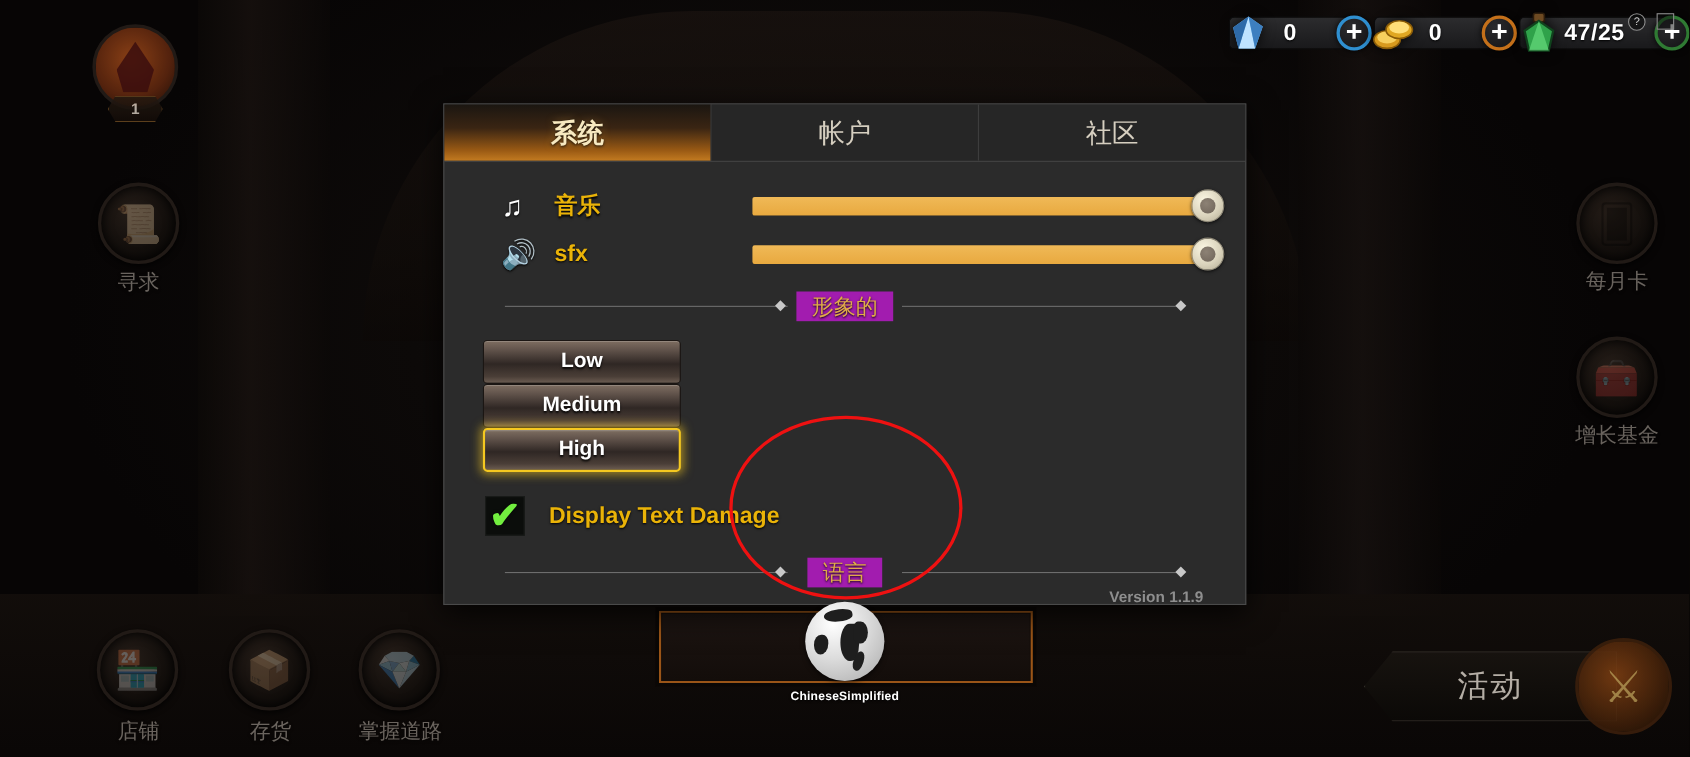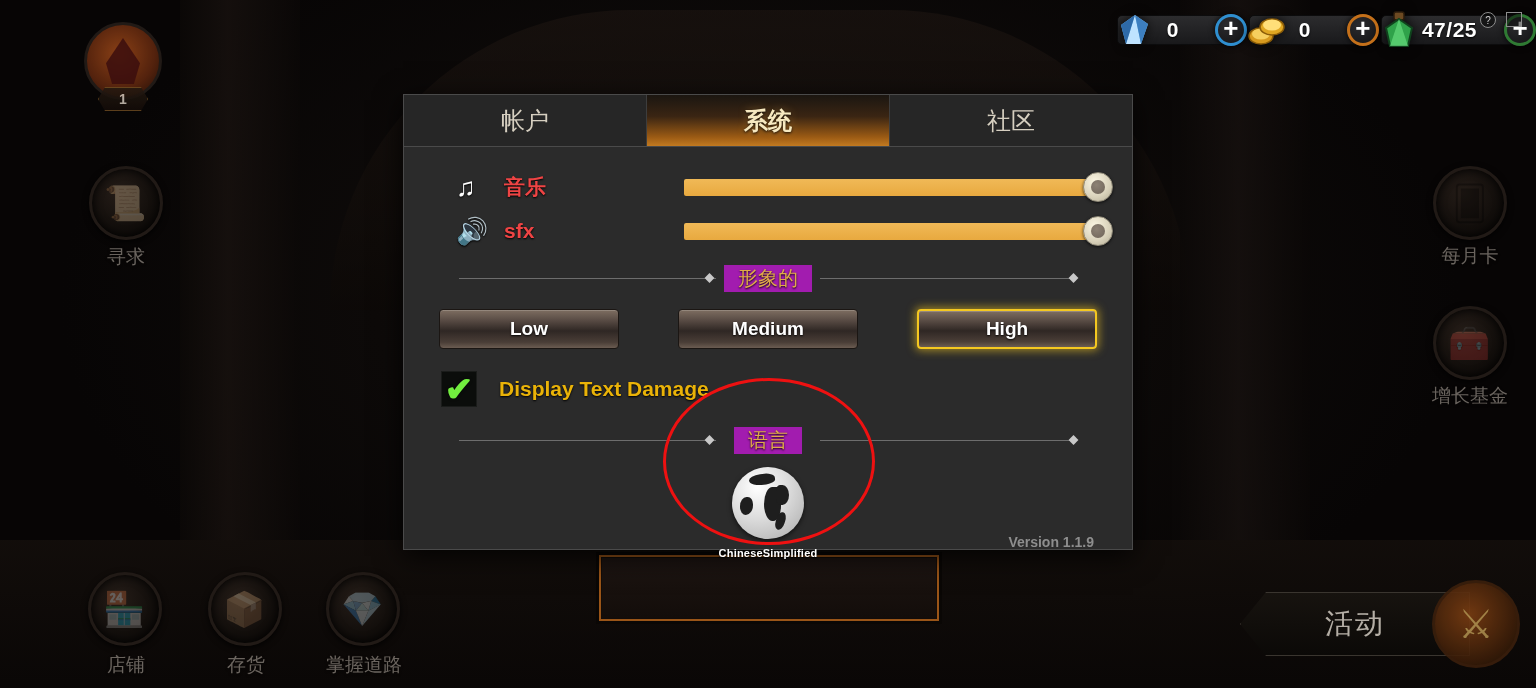--- a/index.html
+++ b/index.html
@@ -139,21 +139,21 @@
     background: linear-gradient(180deg,#1b1611 0%, #3a2513 42%, #9a5a14 82%, #c27a20 100%);
     color: #f7e9c0;
     text-shadow: 0 1px 3px rgba(0,0,0,.9), 0 0 8px rgba(255,190,80,.35);
     font-weight: bold;
   }
   #panel { position: relative; height: 403px; padding: 0; }
 
   .slider-row { display: flex; align-items: center; height: 44px; padding-left: 52px; }
   .slider-row .s-icon { width: 48px; color: #fff; font-size: 26px; text-align:left;
     text-shadow: 0 1px 2px #000; }
-  .slider-row .s-label { width: 180px; color: #ef4444; font-size: 21px; font-weight: bold;
+  .slider-row .s-label { width: 180px; color: #eab308; font-size: 21px; font-weight: bold;
     text-shadow: 0 1px 2px #000; }
   .slider { position: relative; width: 414px; height: 17px; background: #1d1d1d;
     border-radius: 2px; }
   .slider .fill { position:absolute; left:0; top:0; height: 100%;
     background: linear-gradient(180deg,#f0b957,#e8a93f);
     border-radius: 2px; }
   .slider .knob { position: absolute; top: -7px; width: 30px; height: 30px; border-radius: 50%;
     background: radial-gradient(circle at 38% 32%, #fbf6e2, #d9d2bb 58%, #b3ac95 100%);
     border: 1px solid #8e8877;
     box-shadow: 0 1px 3px rgba(0,0,0,.7);
@@ -167,21 +167,21 @@
   .divider .line.l { left: 0; right: calc(50% + 52px); }
   .divider .line.r { right: 0; left: calc(50% + 52px); }
   .divider .dot { position:absolute; top: 50%; width: 7px; height: 7px;
     background: #c8c8c8; transform: translateY(-50%) rotate(45deg); }
   .divider .dot.dl { left: calc(50% - 62px); }
   .divider .dot.dr { right: 0; }
   .divider .dtext { position: relative; color: #e0aa4a; font-size: 20px;
     padding: 0 14px; background: #a21caf; text-shadow: 0 1px 2px #000; }
 
   #quality-row { display: flex; gap: 0; justify-content: space-between;
-    padding: 16px 35px 0 35px; }
+    padding: 16px 35px 0 35px; flex-direction: column; }
   .qbtn { width: 180px; height: 40px; display:flex; align-items:center; justify-content:center;
     color: #fff; font-size: 19px; font-weight: bold; cursor:pointer;
     text-shadow: 0 1px 2px rgba(0,0,0,.9);
     background: linear-gradient(180deg,#7e6e61 0%,#60524a 22%,#2f2724 55%,#4a3e37 85%,#6b5c51 100%);
     border: 1px solid #1b1613; border-radius: 4px;
     box-shadow: inset 0 1px 0 rgba(255,255,255,.18); }
   .qbtn.selected { border: 2px solid #f5c820;
     box-shadow: 0 0 9px 2px rgba(245,200,32,.55), inset 0 1px 0 rgba(255,255,255,.2); }
 
   #checkbox-row { display:flex; align-items:center; gap: 22px; padding: 22px 0 0 37px; }
@@ -318,22 +318,22 @@
         </div>
       <div class="hud-mini">?</div>
       <div class="hud-mini2"></div>
     </div>
 
   </div>
 
   <div id="dialog">
 
     <div id="tabs">
+      <div class="tab active">系统</div>
       <div class="tab">帐户</div>
-      <div class="tab active">系统</div>
       <div class="tab">社区</div>
     </div>
 
     <div id="panel">
 
       <div class="slider-row" style="margin-top:18px;">
         <span class="s-icon">♫</span>
         <span class="s-label">音乐</span>
         <div class="slider">
           <div class="fill" style="width:100%;"></div>

